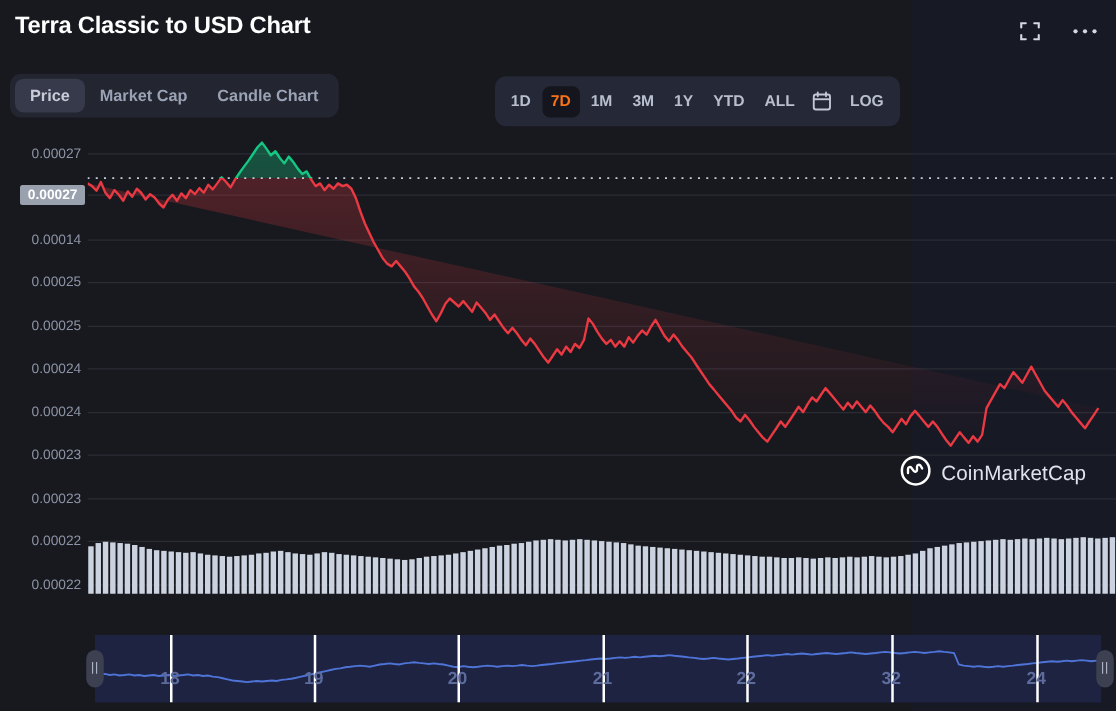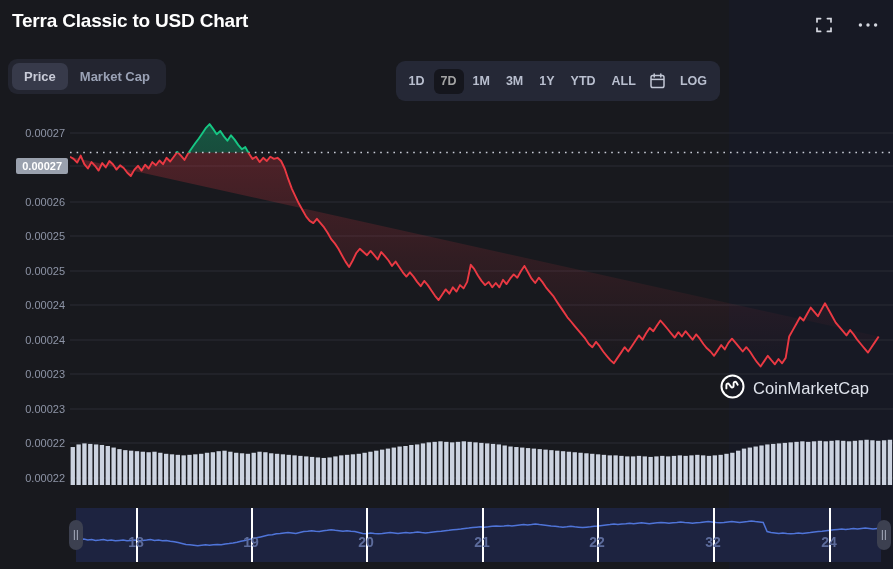--- a/index.html
+++ b/index.html
@@ -36,25 +36,25 @@
 
   
   .rangebar {
     position:absolute; right:9px; top:61px; height:31px;
     background:#252836; border-radius:9px; display:flex; align-items:center; padding:20px 6px; gap:2px;
   }
   .rng {
     height:25px; min-width:26px; padding:0 7px; display:flex; align-items:center; justify-content:center;
     font-size:12.5px; font-weight:bold; color:#b9bfcf; border-radius:6px; cursor:pointer;
   }
-  .rng.active { background:#15161d; color:#a3a3a3; }
+  .rng.active { background:#15161d; color:#f97316; }
   .cal { width:26px; display:flex; align-items:center; justify-content:center; cursor:pointer; }
 
   
-  .chart-area { position:absolute; left:0; top:115px; width:893px; height:380px; }
+  .chart-area { position:absolute; left:0; top:105px; width:893px; height:380px; }
   .plot { position:absolute; left:70px; top:0; width:823px; height:380px; overflow:hidden; }
   .yaxis { position:absolute; left:0; top:0; width:70px; height:380px; }
   .ytick {
     position:absolute; right:5px; transform:translateY(-50%);
     font-size:11px; color:#8d94a6; white-space:nowrap;
   }
   .ytick.hl {
     background:#9aa1ae; color:#ffffff; font-weight:bold;
     padding:2px 6px; border-radius:2px; right:2px;
   }
@@ -104,20 +104,21 @@
             <circle cx="10" cy="3" r="1.7"></circle>
             <circle cx="17.6" cy="3" r="1.7"></circle>
         </svg>
       </div>
     </div>
   </div>
 
   <div class="pillbar">
     <div class="pill active">Price</div>
     <div class="pill">Market Cap</div>
+    <div class="pill">Candle Chart</div>
   </div>
 
   <div class="rangebar">
     <div class="rng">1D</div>
     <div class="rng active">7D</div>
     <div class="rng">1M</div>
     <div class="rng">3M</div>
     <div class="rng">1Y</div>
     <div class="rng">YTD</div>
     <div class="rng">ALL</div>
@@ -129,21 +130,21 @@
           <path d="M10.8 1 V4" stroke-linecap="round"></path>
       </svg>
     </div>
     <div class="rng">LOG</div>
   </div>
 
   <div class="chart-area">
     <div class="yaxis" id="yaxis">
         <div class="ytick" style="top: 18px;">0.00027</div>
         <div class="ytick hl" style="top: 51px;">0.00027</div>
-        <div class="ytick" style="top: 87px;">0.00026</div>
+        <div class="ytick" style="top: 87px;">0.00014</div>
         <div class="ytick" style="top: 121px;">0.00025</div>
         <div class="ytick" style="top: 156px;">0.00025</div>
         <div class="ytick" style="top: 190px;">0.00024</div>
         <div class="ytick" style="top: 225px;">0.00024</div>
         <div class="ytick" style="top: 259px;">0.00023</div>
         <div class="ytick" style="top: 294px;">0.00023</div>
         <div class="ytick" style="top: 328px;">0.00022</div>
         <div class="ytick" style="top: 363px;">0.00022</div>
       </div>
     <div class="plot">

